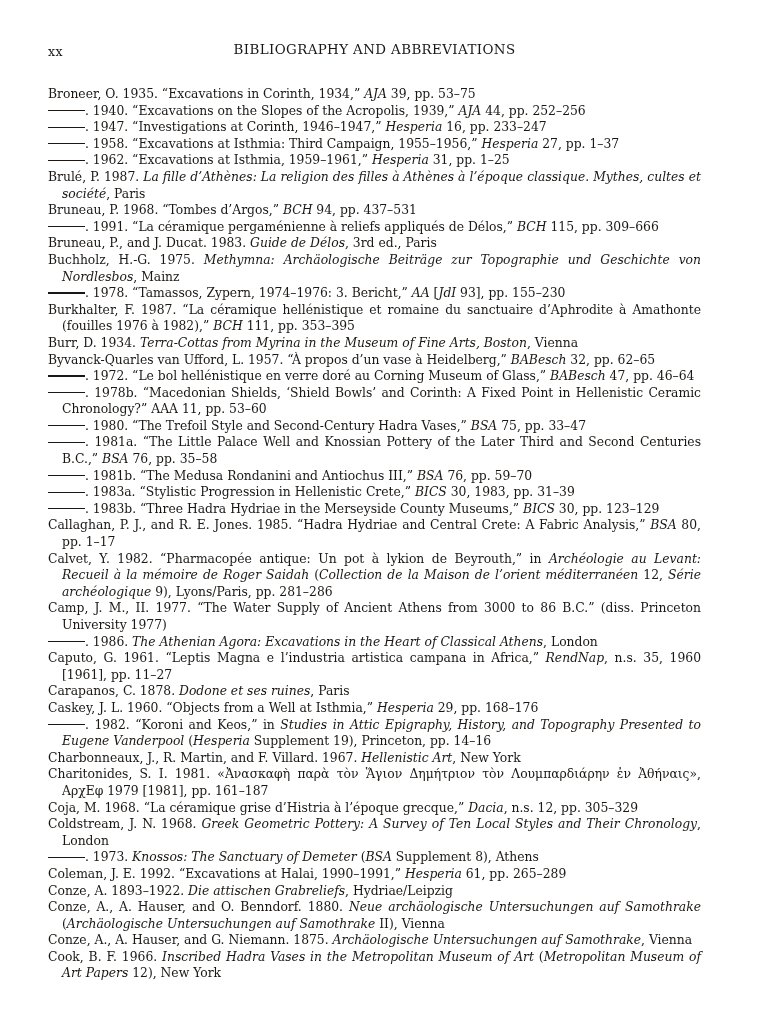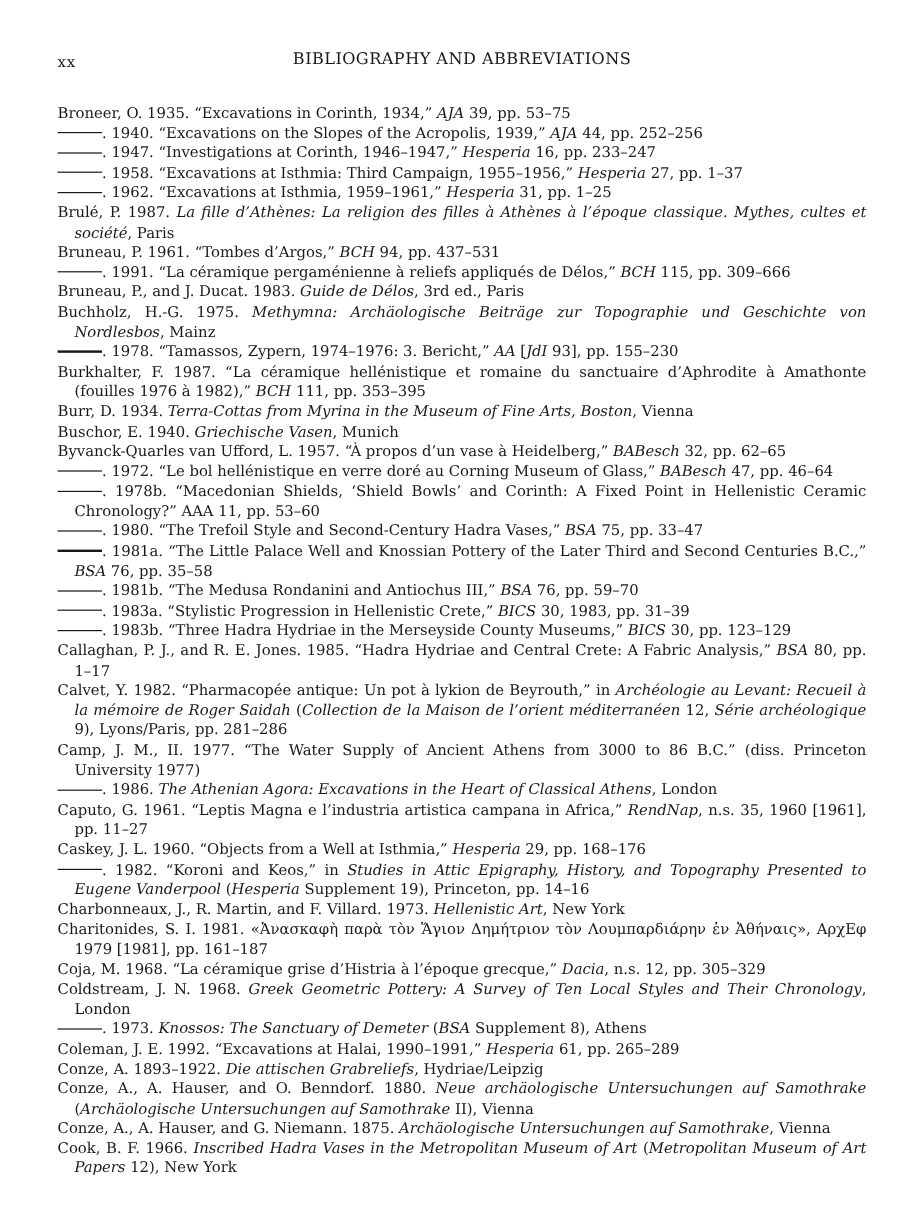--- a/index.html
+++ b/index.html
@@ -11,21 +11,21 @@
     width: 760px;
     height: 1024px;
     overflow: hidden;
     font-family: "DejaVu Serif", "Liberation Serif", serif;
     color: #1a1714;
   }
   .page {
     box-sizing: border-box;
     width: 760px;
     height: 1024px;
-    padding: 42px 38px 0 48px;
+    padding: 42px 59px 0 48px;
     background: #ffffff;
   }
   .page-header {
     position: relative;
     height: 18px;
     margin-bottom: 26px;
   }
   .page-number {
     position: absolute;
     left: 0;
@@ -71,44 +71,44 @@
     <span class="page-number">xx</span>
     <h1 class="running-head">BIBLIOGRAPHY AND ABBREVIATIONS</h1>
   </div>
   <div class="bib-list">
       <p class="entry"><span>Broneer, O. 1935. “Excavations in Corinth, 1934,” </span><span class="it">AJA</span><span> 39, pp. 53–75</span></p>
       <p class="entry"><span class="dash"></span><span>. 1940. “Excavations on the Slopes of the Acropolis, 1939,” </span><span class="it">AJA</span><span> 44, pp. 252–256</span></p>
       <p class="entry"><span class="dash"></span><span>. 1947. “Investigations at Corinth, 1946–1947,” </span><span class="it">Hesperia</span><span> 16, pp. 233–247</span></p>
       <p class="entry"><span class="dash"></span><span>. 1958. “Excavations at Isthmia: Third Campaign, 1955–1956,” </span><span class="it">Hesperia</span><span> 27, pp. 1–37</span></p>
       <p class="entry"><span class="dash"></span><span>. 1962. “Excavations at Isthmia, 1959–1961,” </span><span class="it">Hesperia</span><span> 31, pp. 1–25</span></p>
       <p class="entry"><span>Brulé, P. 1987. </span><span class="it">La fille d’Athènes: La religion des filles à Athènes à l’époque classique. Mythes, cultes et société</span><span>, Paris</span></p>
-      <p class="entry"><span>Bruneau, P. 1961. “Tombes d’Argos,” </span><span class="it">BCH</span><span> 94, pp. 437–531</span></p>
+      <p class="entry"><span>Bruneau, P. 1968. “Tombes d’Argos,” </span><span class="it">BCH</span><span> 94, pp. 437–531</span></p>
       <p class="entry"><span class="dash"></span><span>. 1991. “La céramique pergaménienne à reliefs appliqués de Délos,” </span><span class="it">BCH</span><span> 115, pp. 309–666</span></p>
       <p class="entry"><span>Bruneau, P., and J. Ducat. 1983. </span><span class="it">Guide de Délos</span><span>, 3rd ed., Paris</span></p>
       <p class="entry"><span>Buchholz, H.-G. 1975. </span><span class="it">Methymna: Archäologische Beiträge zur Topographie und Geschichte von Nordlesbos</span><span>, Mainz</span></p>
       <p class="entry"><span class="dash"></span><span>. 1978. “Tamassos, Zypern, 1974–1976: 3. Bericht,” </span><span class="it">AA</span><span> [</span><span class="it">JdI</span><span> 93], pp. 155–230</span></p>
       <p class="entry"><span>Burkhalter, F. 1987. “La céramique hellénistique et romaine du sanctuaire d’Aphrodite à Amathonte (fouilles 1976 à 1982),” </span><span class="it">BCH</span><span> 111, pp. 353–395</span></p>
       <p class="entry"><span>Burr, D. 1934. </span><span class="it">Terra-Cottas from Myrina in the Museum of Fine Arts, Boston</span><span>, Vienna</span></p>
-      <p class="entry"><span>Buschor, E. 1940. </span><span class="it">Griechische Vasen</span><span>, Munich</span></p>
       <p class="entry"><span>Byvanck-Quarles van Ufford, L. 1957. “À propos d’un vase à Heidelberg,” </span><span class="it">BABesch</span><span> 32, pp. 62–65</span></p>
       <p class="entry"><span class="dash"></span><span>. 1972. “Le bol hellénistique en verre doré au Corning Museum of Glass,” </span><span class="it">BABesch</span><span> 47, pp. 46–64</span></p>
       <p class="entry"><span class="dash"></span><span>. 1978b. “Macedonian Shields, ‘Shield Bowls’ and Corinth: A Fixed Point in Hellenistic Ceramic Chronology?” AAA 11, pp. 53–60</span></p>
       <p class="entry"><span class="dash"></span><span>. 1980. “The Trefoil Style and Second-Century Hadra Vases,” </span><span class="it">BSA</span><span> 75, pp. 33–47</span></p>
       <p class="entry"><span class="dash"></span><span>. 1981a. “The Little Palace Well and Knossian Pottery of the Later Third and Second Centuries B.C.,” </span><span class="it">BSA</span><span> 76, pp. 35–58</span></p>
       <p class="entry"><span class="dash"></span><span>. 1981b. “The Medusa Rondanini and Antiochus III,” </span><span class="it">BSA</span><span> 76, pp. 59–70</span></p>
       <p class="entry"><span class="dash"></span><span>. 1983a. “Stylistic Progression in Hellenistic Crete,” </span><span class="it">BICS</span><span> 30, 1983, pp. 31–39</span></p>
       <p class="entry"><span class="dash"></span><span>. 1983b. “Three Hadra Hydriae in the Merseyside County Museums,” </span><span class="it">BICS</span><span> 30, pp. 123–129</span></p>
       <p class="entry"><span>Callaghan, P. J., and R. E. Jones. 1985. “Hadra Hydriae and Central Crete: A Fabric Analysis,” </span><span class="it">BSA</span><span> 80, pp. 1–17</span></p>
       <p class="entry"><span>Calvet, Y. 1982. “Pharmacopée antique: Un pot à lykion de Beyrouth,” in </span><span class="it">Archéologie au Levant: Recueil à la mémoire de Roger Saidah</span><span> (</span><span class="it">Collection de la Maison de l’orient méditerranéen</span><span> 12, </span><span class="it">Série archéologique</span><span> 9), Lyons/Paris, pp. 281–286</span></p>
       <p class="entry"><span>Camp, J. M., II. 1977. “The Water Supply of Ancient Athens from 3000 to 86 B.C.” (diss. Princeton University 1977)</span></p>
       <p class="entry"><span class="dash"></span><span>. 1986. </span><span class="it">The Athenian Agora: Excavations in the Heart of Classical Athens</span><span>, London</span></p>
       <p class="entry"><span>Caputo, G. 1961. “Leptis Magna e l’industria artistica campana in Africa,” </span><span class="it">RendNap</span><span>, n.s. 35, 1960 [1961], pp. 11–27</span></p>
+      <p class="entry"><span>Carapanos, C. 1878. </span><span class="it">Dodone et ses ruines</span><span>, Paris</span></p>
       <p class="entry"><span>Caskey, J. L. 1960. “Objects from a Well at Isthmia,” </span><span class="it">Hesperia</span><span> 29, pp. 168–176</span></p>
       <p class="entry"><span class="dash"></span><span>. 1982. “Koroni and Keos,” in </span><span class="it">Studies in Attic Epigraphy, History, and Topography Presented to Eugene Vanderpool</span><span> (</span><span class="it">Hesperia</span><span> Supplement 19), Princeton, pp. 14–16</span></p>
-      <p class="entry"><span>Charbonneaux, J., R. Martin, and F. Villard. 1973. </span><span class="it">Hellenistic Art</span><span>, New York</span></p>
+      <p class="entry"><span>Charbonneaux, J., R. Martin, and F. Villard. 1967. </span><span class="it">Hellenistic Art</span><span>, New York</span></p>
       <p class="entry"><span>Charitonides, S. I. 1981. «Ἀνασκαφὴ παρὰ τὸν Ἅγιον Δημήτριον τὸν Λουμπαρδιάρην ἐν Ἀθήναις», ΑρχΕφ 1979 [1981], pp. 161–187</span></p>
       <p class="entry"><span>Coja, M. 1968. “La céramique grise d’Histria à l’époque grecque,” </span><span class="it">Dacia</span><span>, n.s. 12, pp. 305–329</span></p>
       <p class="entry"><span>Coldstream, J. N. 1968. </span><span class="it">Greek Geometric Pottery: A Survey of Ten Local Styles and Their Chronology</span><span>, London</span></p>
       <p class="entry"><span class="dash"></span><span>. 1973. </span><span class="it">Knossos: The Sanctuary of Demeter</span><span> (</span><span class="it">BSA</span><span> Supplement 8), Athens</span></p>
       <p class="entry"><span>Coleman, J. E. 1992. “Excavations at Halai, 1990–1991,” </span><span class="it">Hesperia</span><span> 61, pp. 265–289</span></p>
       <p class="entry"><span>Conze, A. 1893–1922. </span><span class="it">Die attischen Grabreliefs</span><span>, Hydriae/Leipzig</span></p>
       <p class="entry"><span>Conze, A., A. Hauser, and O. Benndorf. 1880. </span><span class="it">Neue archäologische Untersuchungen auf Samothrake</span><span> (</span><span class="it">Archäologische Untersuchungen auf Samothrake</span><span> II), Vienna</span></p>
       <p class="entry"><span>Conze, A., A. Hauser, and G. Niemann. 1875. </span><span class="it">Archäologische Untersuchungen auf Samothrake</span><span>, Vienna</span></p>
       <p class="entry"><span>Cook, B. F. 1966. </span><span class="it">Inscribed Hadra Vases in the Metropolitan Museum of Art</span><span> (</span><span class="it">Metropolitan Museum of Art Papers</span><span> 12), New York</span></p>
     </div>

